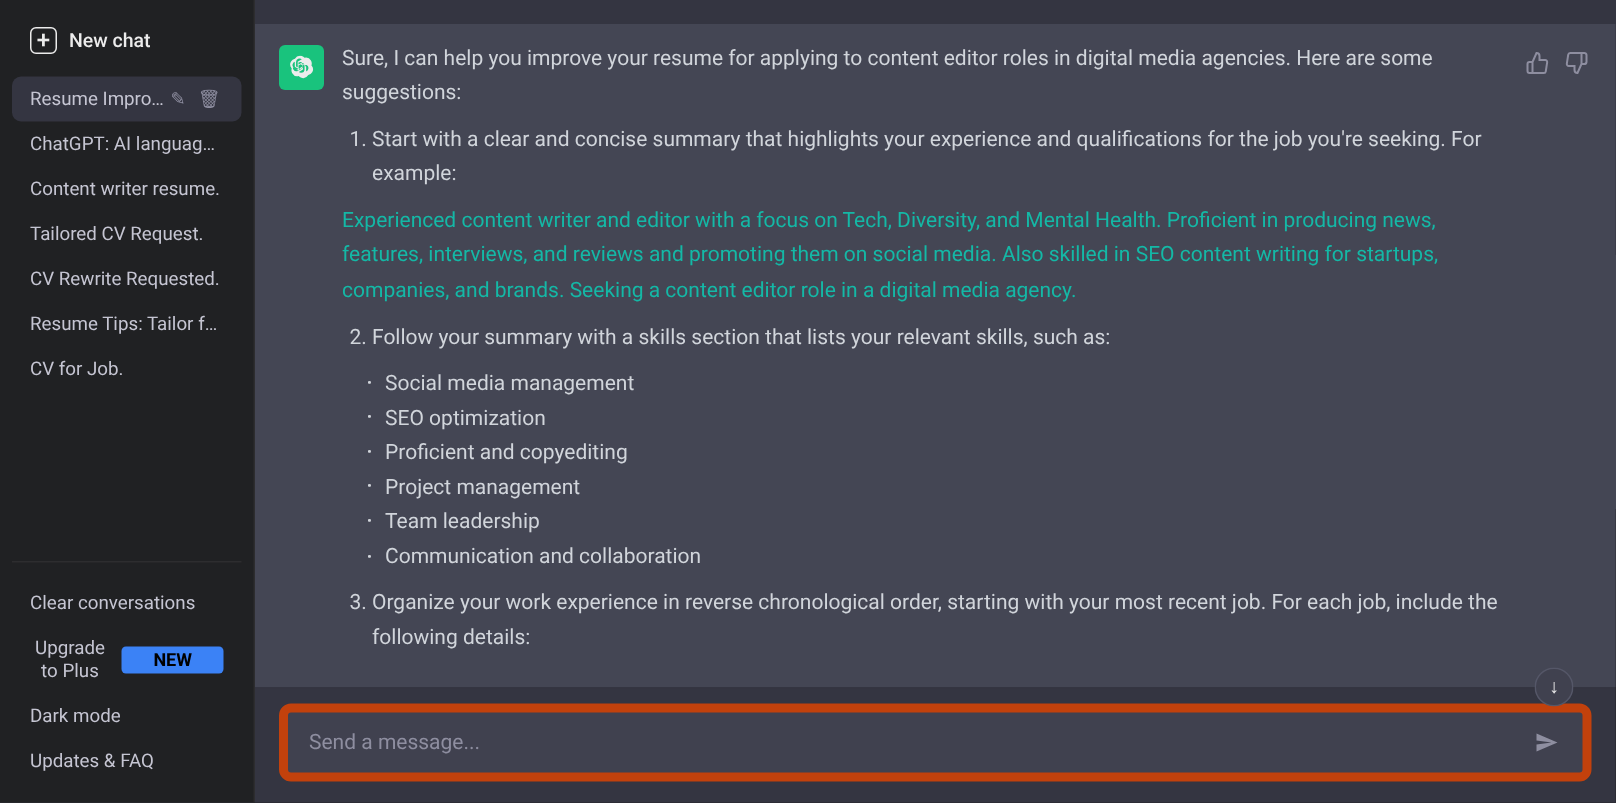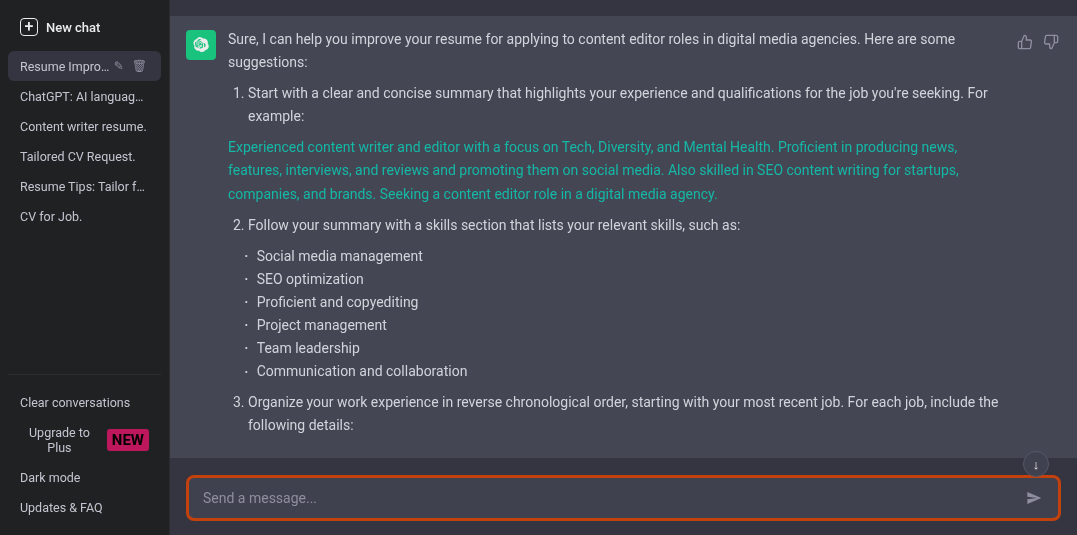--- a/index.html
+++ b/index.html
@@ -113,25 +113,25 @@
       cursor: pointer;
       border-radius: 6px;
       margin: 1px 8px;
       font-size: 12.5px;
       color: #c5c5d2;
       gap: 8px;
       text-align: center;
     }
 
     .new-badge {
-      background: #be185d;
+      background: #3b82f6;
       color: #000;
-      font-size: 15px;
+      font-size: 12px;
       font-weight: 700;
-      padding: 2px 5px;
+      padding: 2px 21px;
       border-radius: 3px;
       text-transform: uppercase;
       margin-left: auto;
     }
 
     
     .main {
       flex: 1;
       display: flex;
       flex-direction: column;
@@ -230,21 +230,21 @@
       background: #343541;
       position: relative;
     }
 
     .input-wrapper {
       background: #40414f;
       border-radius: 8px;
       display: flex;
       align-items: center;
       padding: 10px 14px;
-      border: 3px solid #c2410c;
+      border: 6px solid #c2410c;
     }
 
     .message-input {
       flex: 1;
       background: transparent;
       border: none;
       outline: none;
       color: #ececec;
       font-size: 14px;
       resize: none;
@@ -302,20 +302,23 @@
       </div>
     </div>
     <div class="chat-item">
       <span class="chat-item-text">ChatGPT: AI language model.</span>
     </div>
     <div class="chat-item">
       <span class="chat-item-text">Content writer resume.</span>
     </div>
     <div class="chat-item">
       <span class="chat-item-text">Tailored CV Request.</span>
+    </div>
+    <div class="chat-item">
+      <span class="chat-item-text">CV Rewrite Requested.</span>
     </div>
     <div class="chat-item">
       <span class="chat-item-text">Resume Tips: Tailor for Job</span>
     </div>
     <div class="chat-item">
       <span class="chat-item-text">CV for Job.</span>
     </div>
   </div>
 
   <div class="sidebar-divider"></div>

